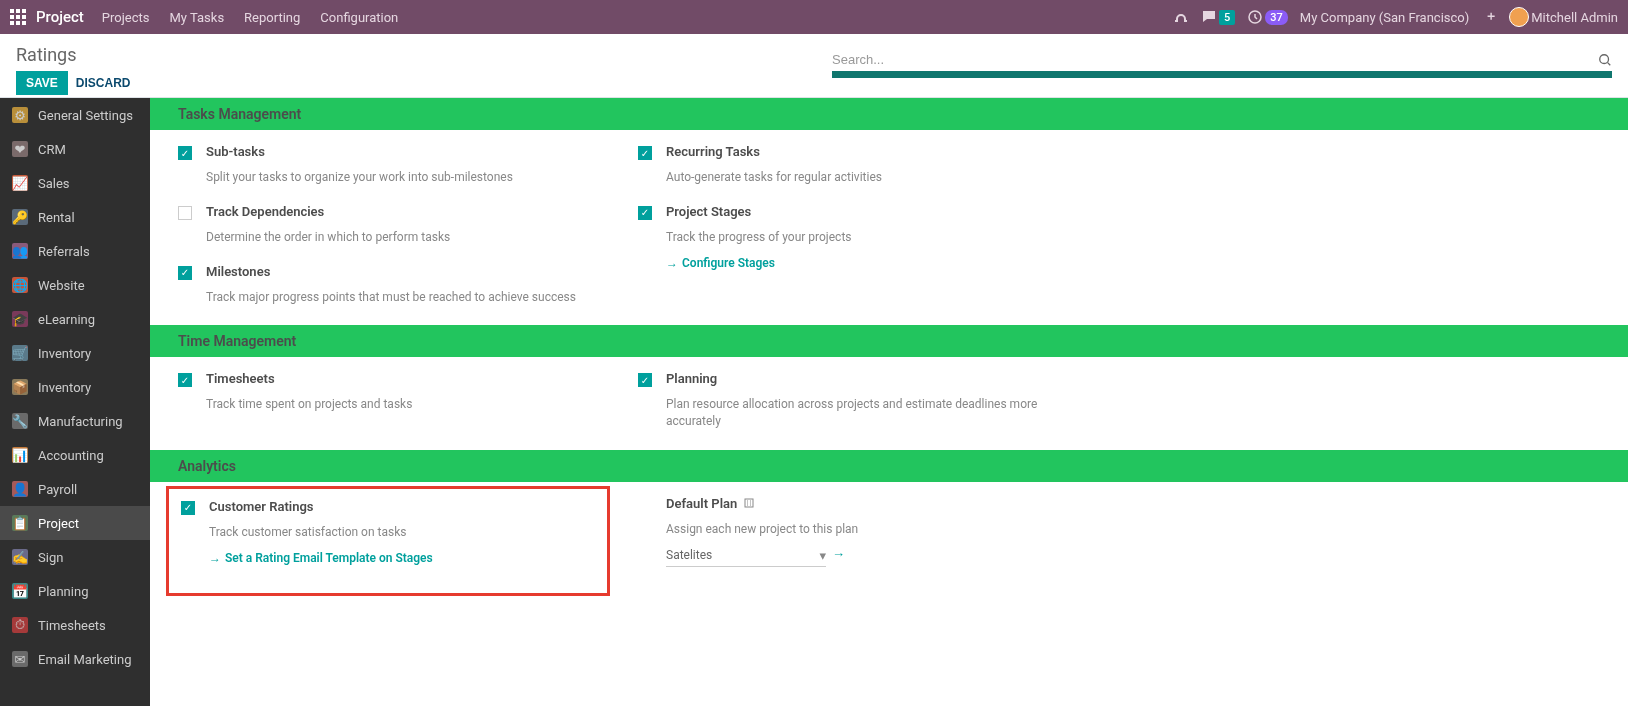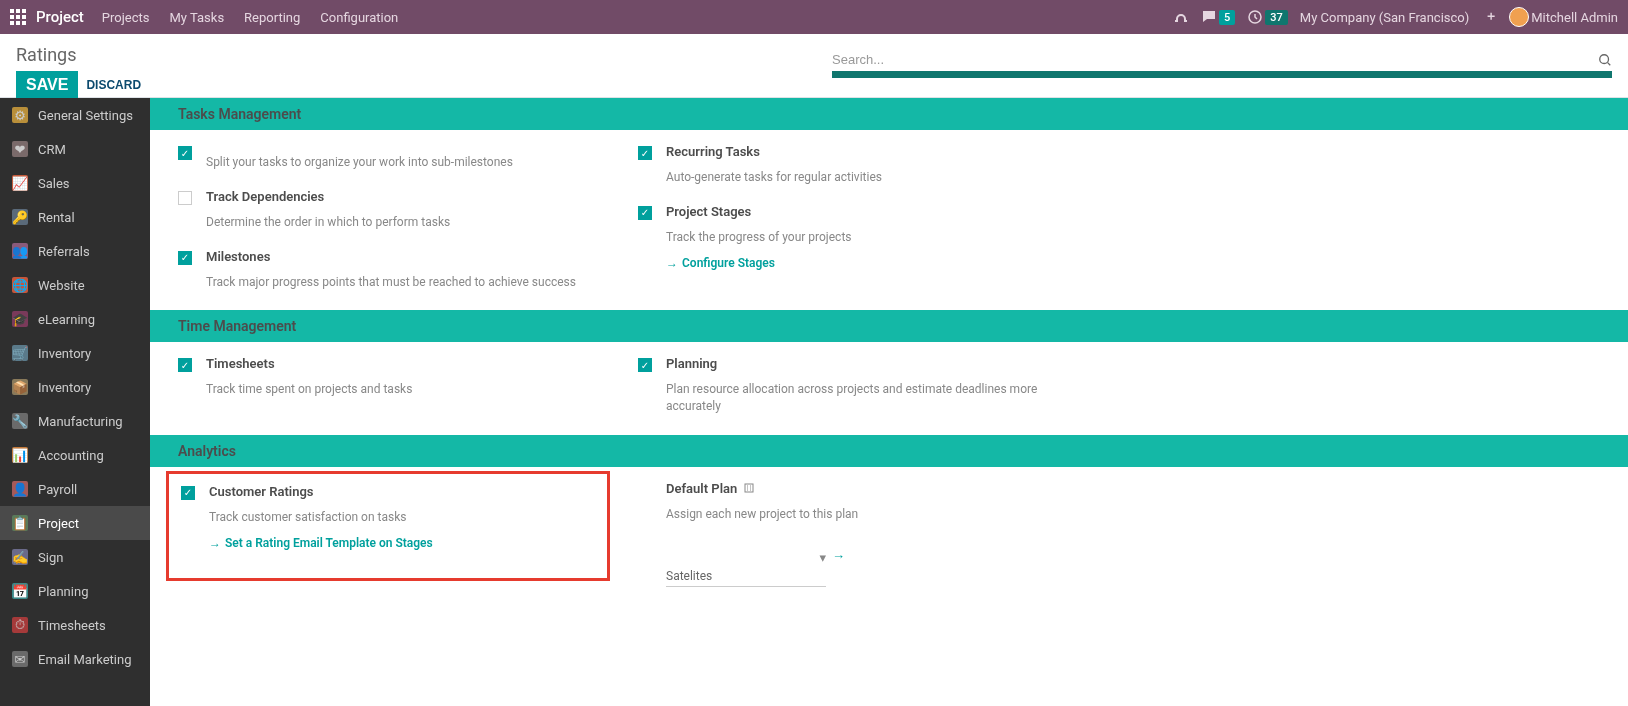--- a/index.html
+++ b/index.html
@@ -9,55 +9,55 @@
   .top-nav { background: #714b67; color: #fff; height: 34px; display: flex; align-items: center; padding: 0 10px; justify-content: space-between; }
   .nav-left { display: flex; align-items: center; gap: 6px; }
   .apps-icon { width: 16px; height: 16px; display: grid; grid-template-columns: repeat(3, 4px); grid-template-rows: repeat(3, 4px); gap: 2px; cursor: pointer; }
   .apps-icon span { background: #fff; width: 4px; height: 4px; }
   .app-name { font-weight: 500; font-size: 15px; margin: 0 12px 0 4px; color: #fff; }
   .nav-menu { display: flex; gap: 20px; }
   .nav-menu a { color: #e5d6e0; font-size: 13px; text-decoration: none; cursor: pointer; }
   .nav-right { display: flex; align-items: center; gap: 12px; }
   .nav-icon-item { display: flex; align-items: center; gap: 2px; cursor: pointer; position: relative; }
   .badge { background: #00a09d; color: #fff; padding: 1px 5px; border-radius: 2px; font-size: 11px; font-weight: 500; }
-  .badge.dark { background: #0f766e; }
+  .badge.dark { background: #8b5cf6; border-radius: 7px; }
   .company-name { color: #e5d6e0; font-size: 13px; }
   .avatar { width: 20px; height: 20px; border-radius: 50%; background: #f0a050; border: 1px solid #fff; }
   
   
   .control-bar { height: 64px; border-bottom: 1px solid #dee2e6; display: flex; align-items: flex-start; justify-content: space-between; padding: 10px 16px 0 16px; }
   .control-left { display: flex; flex-direction: column; gap: 6px; }
   .page-title { font-size: 18px; color: #666; font-weight: 400; }
   .action-buttons { display: flex; gap: 8px; align-items: center; }
-  .btn-save { background: #00a09d; color: #fff; border: none; padding: 5px 10px; font-size: 16px; font-weight: 600; cursor: pointer; }
+  .btn-save { background: #00a09d; color: #fff; border: none; padding: 5px 10px; font-size: 12px; font-weight: 600; cursor: pointer; }
   .btn-discard { background: none; border: none; color: #0c4a6e; font-size: 12px; font-weight: 600; cursor: pointer; }
   .search-wrap { width: 780px; display: flex; align-items: center; border-bottom: 7px solid #0f766e; padding: 4px 0; margin-top: 4px; }
   .search-input { flex: 1; border: none; outline: none; font-size: 13px; color: #666; }
   .search-input::placeholder { color: #999; }
   
   
   .main { display: flex; height: calc(706px - 34px - 64px); }
   .sidebar { width: 150px; background: #2f2f2f; overflow-y: auto; }
   .sidebar-item { display: flex; align-items: center; gap: 10px; padding: 9px 12px; color: #ccc; font-size: 13px; cursor: pointer; }
   .sidebar-item.active { background: #4a4a4a; color: #fff; }
   .sidebar-icon { width: 16px; height: 16px; display: flex; align-items: center; justify-content: center; font-size: 13px; border-radius: 2px; }
   
   .content { flex: 1; overflow-y: auto; background: #fff; }
-  .section-header { background: #14b8a6; padding: 8px 28px; font-size: 14px; font-weight: 600; color: #4c4c4c; }
+  .section-header { background: #22c55e; padding: 8px 28px; font-size: 14px; font-weight: 600; color: #4c4c4c; }
   .section-body { padding: 14px 28px 20px 28px; display: flex; gap: 40px; }
   .col { flex: 1; max-width: 420px; display: flex; flex-direction: column; gap: 18px; }
   .setting-item { display: flex; gap: 14px; align-items: flex-start; }
   .checkbox { width: 14px; height: 14px; border: 1px solid #00a09d; background: #00a09d; color: #fff; display: flex; align-items: center; justify-content: center; font-size: 10px; cursor: pointer; flex-shrink: 0; margin-top: 2px; }
   .checkbox.unchecked { background: #fff; border-color: #ccc; }
   .setting-text { flex: 1; }
   .setting-title { font-size: 13px; font-weight: 600; color: #4c4c4c; display: flex; align-items: center; gap: 6px; }
   .setting-desc { font-size: 12px; color: #888; margin-top: 10px; line-height: 1.4; }
   .setting-link { color: #00a09d; font-size: 12px; font-weight: 600; margin-top: 10px; display: inline-flex; align-items: center; gap: 4px; cursor: pointer; }
   .select-row { display: flex; align-items: center; gap: 8px; margin-top: 10px; border-bottom: 1px solid #ccc; padding-bottom: 3px; width: 160px; }
-  .select-val { flex: 1; color: #666; font-size: 12px; margin-top: 36px; }
+  .select-val { flex: 1; color: #666; font-size: 12px; }
   .select-caret { color: #888; cursor: pointer; }
   .select-arrow { color: #00a09d; cursor: pointer; margin-left: 6px; }
   .highlight-box { border: 3px solid #e63b2e; padding: 10px 12px 28px 12px; margin: -10px -12px -28px -12px; }
   
   svg { display: block; }
 </style>
 </head>
 <body>
 
 <div class="top-nav">
@@ -203,20 +203,21 @@
   </div>
 
   <div class="content">
 
     <div class="section-header">Tasks Management</div>
     <div class="section-body">
       <div class="col">
         <div class="setting-item">
           <div class="checkbox">✓</div>
           <div class="setting-text">
+            <div class="setting-title">Sub-tasks</div>
             <div class="setting-desc">Split your tasks to organize your work into sub-milestones</div>
           </div>
         </div>
         <div class="setting-item">
           <div class="checkbox unchecked"></div>
           <div class="setting-text">
             <div class="setting-title">Track Dependencies</div>
             <div class="setting-desc">Determine the order in which to perform tasks</div>
           </div>
         </div>

